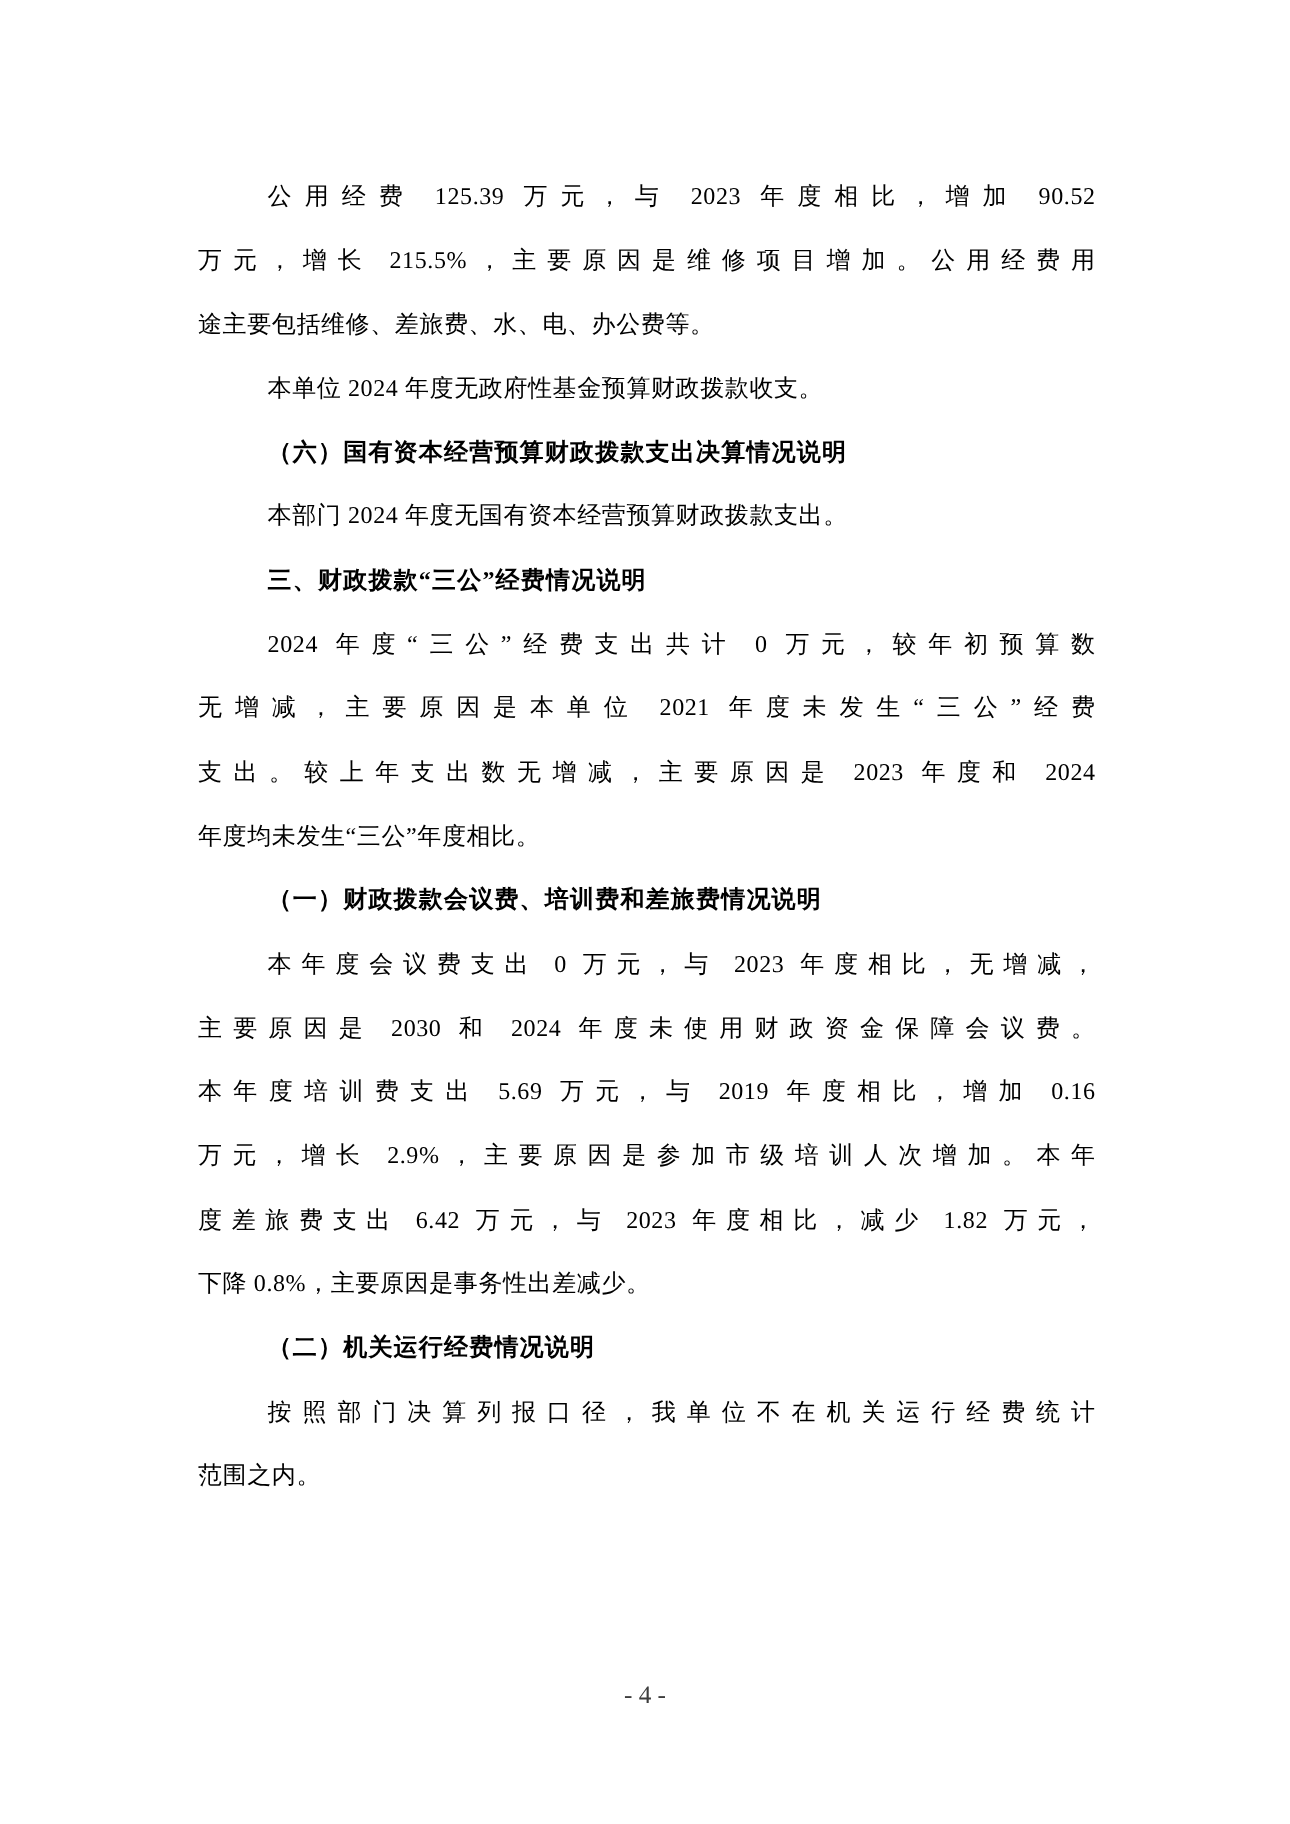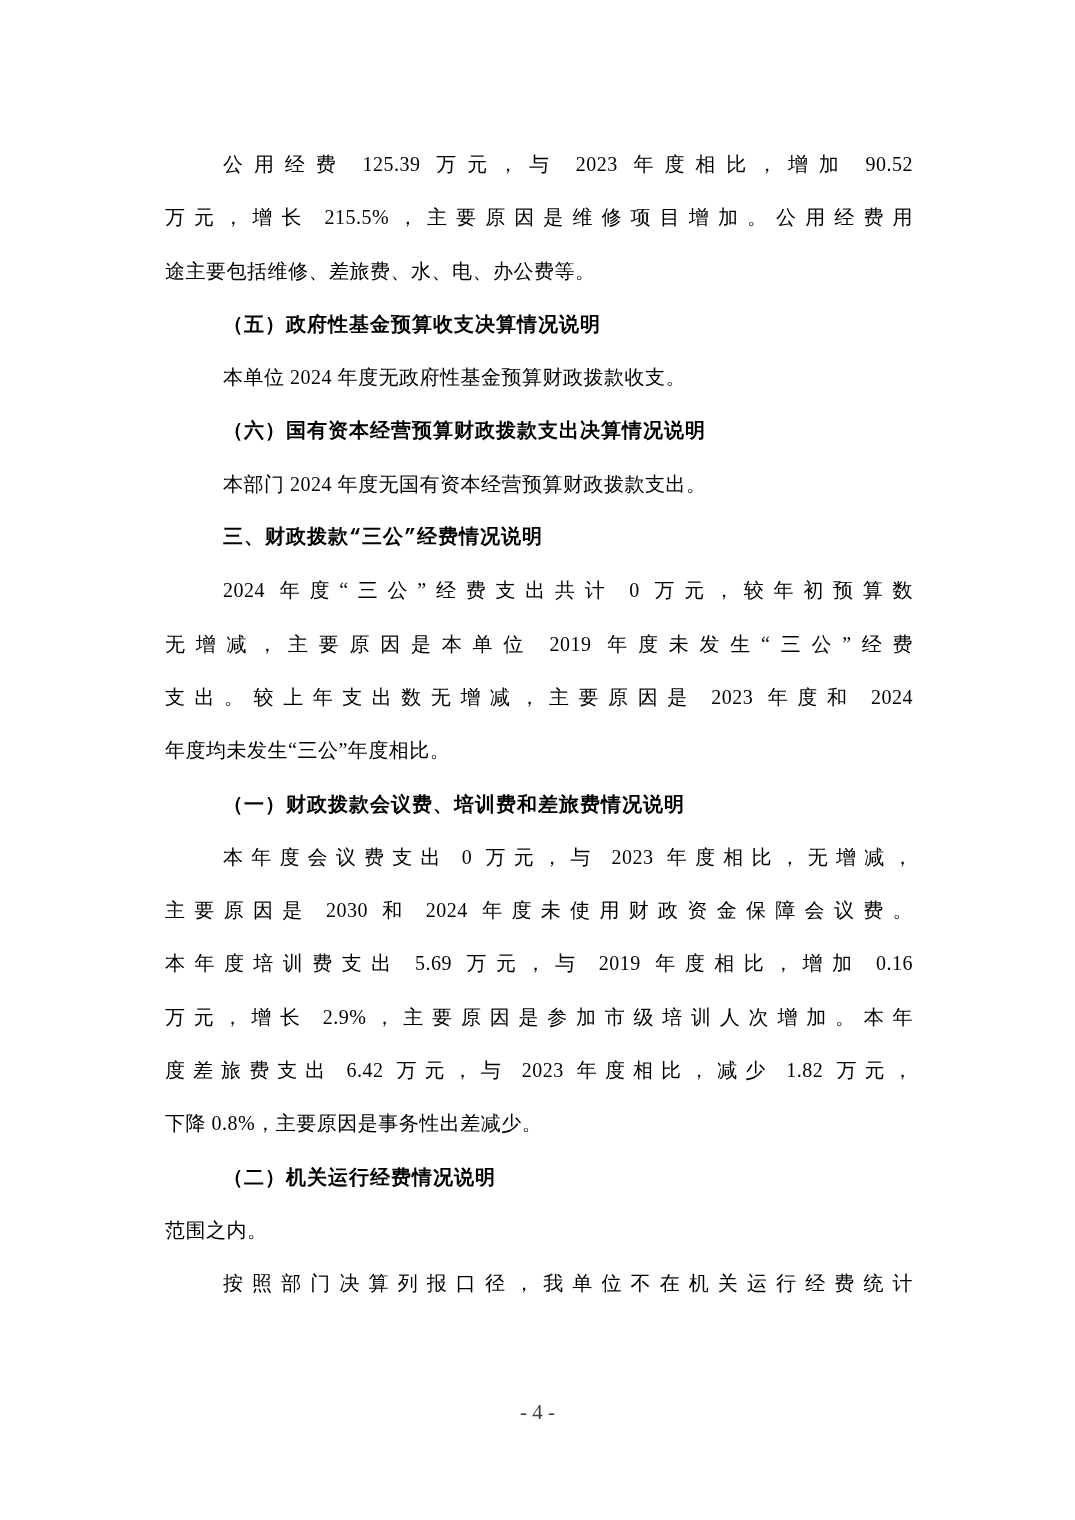--- a/index.html
+++ b/index.html
@@ -30,21 +30,21 @@
     text-align: left;
     letter-spacing: 0.5px;
   }
   .line.indent { text-indent: 58px; }
   .line.fill {
     text-align: justify;
     text-align-last: justify;
     text-justify: inter-character;
   }
   .block.heading-hei .line {
-    font-family: Liberation Mono, monospace;
+    font-family: Liberation Serif, serif;
     font-weight: 700;
     letter-spacing: 1px;
   }
   .block.heading-kai .line {
     font-weight: 700;
     letter-spacing: 1px;
   }
   .footer {
     position: absolute;
     left: 0;
@@ -60,54 +60,51 @@
 </head>
 <body>
 
 <div class="page">
   <main class="content">
       <div class="block body">
         <div class="line indent fill">公用经费 125.39 万元，与 2023 年度相比，增加 90.52</div>
         <div class="line fill">万元，增长 215.5%，主要原因是维修项目增加。公用经费用</div>
         <div class="line">途主要包括维修、差旅费、水、电、办公费等。</div>
       </div>
-      <div class="block heading-kai">
-        <div class="line indent">（五）政府性基金预算收支决算情况说明</div>
-      </div>
       <div class="block body">
         <div class="line indent">本单位 2024 年度无政府性基金预算财政拨款收支。</div>
       </div>
       <div class="block heading-kai">
         <div class="line indent">（六）国有资本经营预算财政拨款支出决算情况说明</div>
       </div>
       <div class="block body">
         <div class="line indent">本部门 2024 年度无国有资本经营预算财政拨款支出。</div>
       </div>
       <div class="block heading-hei">
         <div class="line indent">三、财政拨款“三公”经费情况说明</div>
       </div>
       <div class="block body">
         <div class="line indent fill">2024 年度“三公”经费支出共计 0 万元，较年初预算数</div>
-        <div class="line fill">无增减，主要原因是本单位 2019 年度未发生“三公”经费</div>
+        <div class="line fill">无增减，主要原因是本单位 2021 年度未发生“三公”经费</div>
         <div class="line fill">支出。较上年支出数无增减，主要原因是 2023 年度和 2024</div>
         <div class="line">年度均未发生“三公”年度相比。</div>
       </div>
       <div class="block heading-kai">
         <div class="line indent">（一）财政拨款会议费、培训费和差旅费情况说明</div>
       </div>
       <div class="block body">
         <div class="line indent fill">本年度会议费支出 0 万元，与 2023 年度相比，无增减，</div>
         <div class="line fill">主要原因是 2030 和 2024 年度未使用财政资金保障会议费。</div>
         <div class="line fill">本年度培训费支出 5.69 万元，与 2019 年度相比，增加 0.16</div>
         <div class="line fill">万元，增长 2.9%，主要原因是参加市级培训人次增加。本年</div>
         <div class="line fill">度差旅费支出 6.42 万元，与 2023 年度相比，减少 1.82 万元，</div>
         <div class="line">下降 0.8%，主要原因是事务性出差减少。</div>
       </div>
       <div class="block heading-kai">
         <div class="line indent">（二）机关运行经费情况说明</div>
       </div>
       <div class="block body">
+        <div class="line indent fill">按照部门决算列报口径，我单位不在机关运行经费统计</div>
         <div class="line">范围之内。</div>
-        <div class="line indent fill">按照部门决算列报口径，我单位不在机关运行经费统计</div>
       </div>
     </main>
   <div class="footer">- 4 -</div>
 </div>
 
 </body></html>

